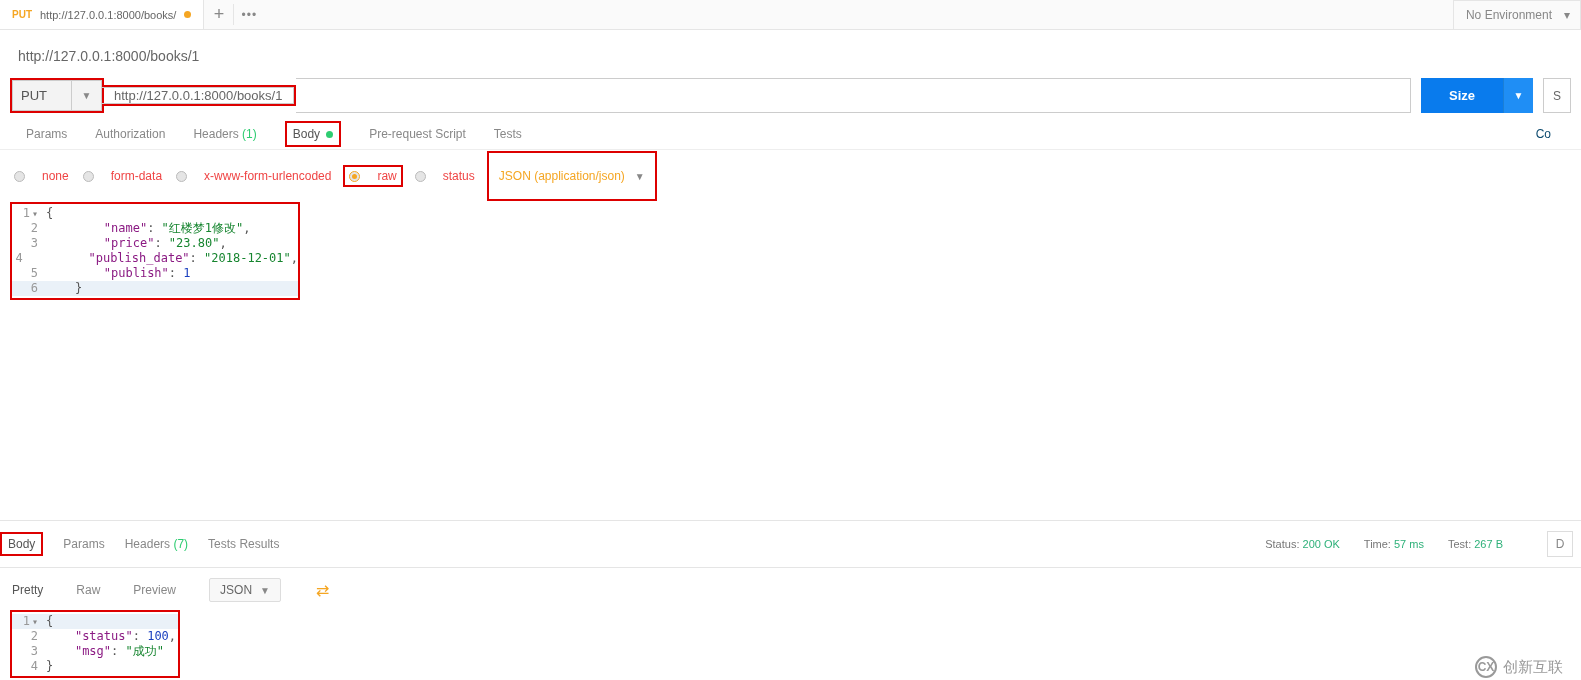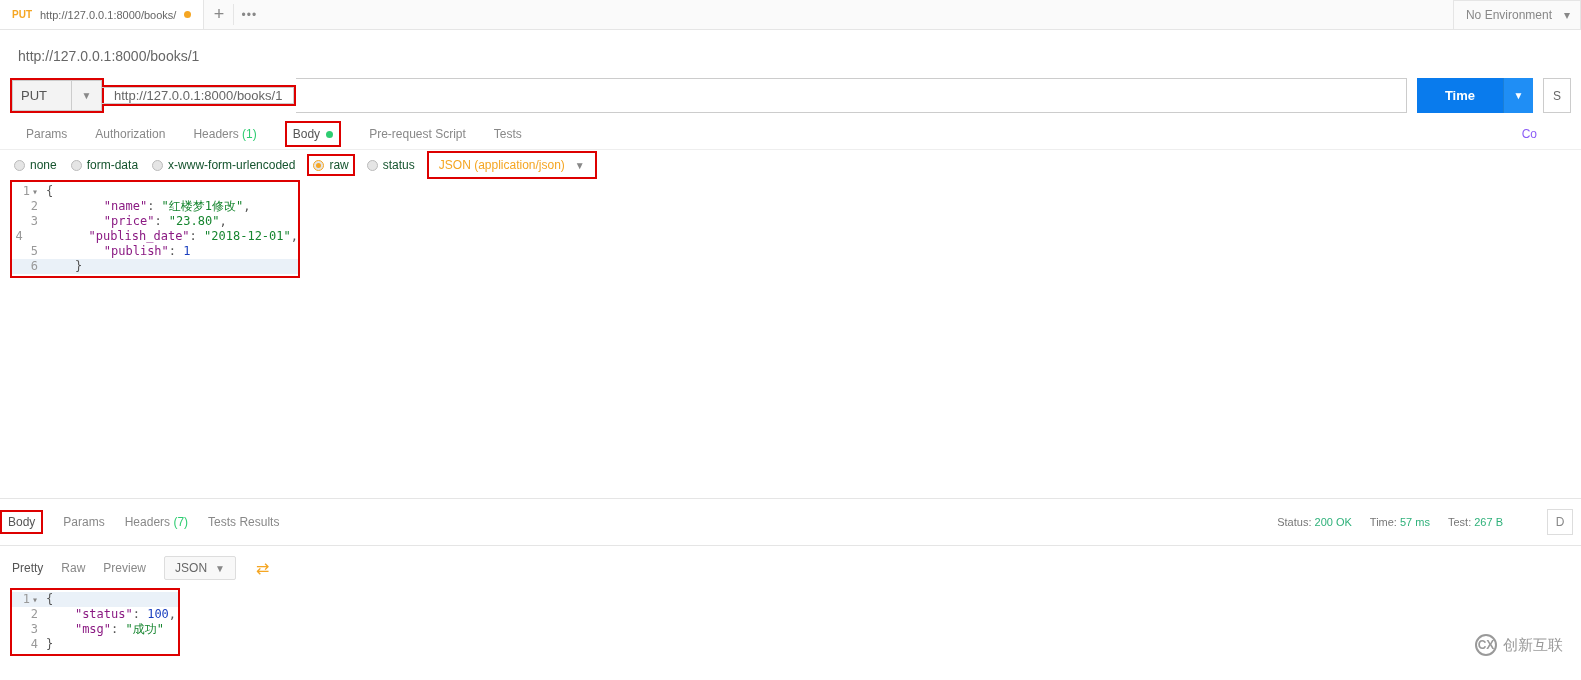--- a/index.html
+++ b/index.html
@@ -24,54 +24,54 @@
   .send-btn { margin-left: 10px; height: 35px; background: #097BED; color: #fff; font-size: 13px; font-weight: bold; padding: 0 28px; border: none; display: flex; align-items: center; }
   .send-dd { width: 30px; height: 35px; background: #1f8ef5; border-left: 1px solid #1b7fd6; color: #fff; display: flex; align-items: center; justify-content: center; font-size: 10px; }
   .save-s { width: 28px; height: 35px; border: 1px solid #ccc; margin-left: 10px; background: #fff; display:flex; align-items:center; justify-content:center; color:#666; }
   .req-tabs { display: flex; align-items: flex-end; gap: 28px; padding: 14px 26px 8px; border-bottom: 1px solid #eee; }
   .req-tab { color: #888; font-size: 12px; cursor: pointer; }
   .req-tab.active { color: #555; }
   .req-tab .count { color: #2ecc71; }
   .body-tab-wrap { display: inline-flex; align-items: center; gap: 6px; border: 2px solid #d00; padding: 4px 6px; margin: -6px 0; }
   .body-tab-wrap .body-lbl { color: #555; }
   .body-tab-wrap .g-dot { width: 7px; height: 7px; border-radius: 50%; background: #2ecc71; }
-  .co-link { margin-left: auto; margin-right: 18px; color: #8b5cf6; }
+  .co-link { margin-left: auto; margin-right: 4px; color: #0c4a6e; }
   .body-type-row { display: flex; align-items: center; gap: 14px; padding: 8px 10px 8px 14px; }
-  .radio-item { display: flex; align-items: center; gap: 5px; color: #14532d; font-size: 12px; }
+  .radio-item { display: flex; align-items: center; gap: 17px; color: #ef4444; font-size: 12px; }
   .radio-item .r { width: 11px; height: 11px; border-radius: 50%; border: 1px solid #bbb; background: #e5e5e5; display:inline-block; position:relative; }
   .radio-item .r.checked { border-color:#f5a623; }
   .radio-item .r.checked::after { content:""; position:absolute; inset:2px; border-radius:50%; background:#f5a623; }
   .raw-box { border: 2px solid #d00; padding: 2px 4px; margin: -4px -2px; }
-  .json-select-box { display: inline-flex; align-items: center; gap: 10px; border: 2px solid #d00; padding: 5px 10px; margin: -7px -2px; }
+  .json-select-box { display: inline-flex; align-items: center; gap: 10px; border: 2px solid #d00; padding: 16px 10px; margin: -7px -2px; }
   .json-select-box .lbl { color: #f5a623; }
   .json-select-box .arr { color: #888; font-size: 10px; }
   .code-area { border: 2px solid #d00; margin: 0 8px 0 10px; width: 290px; font-family: Consolas, monospace; font-size: 12px; line-height: 15px; padding: 2px 0; background:#fff; }
   .code-line { display: flex; }
   .code-line.hl { background: #eaf1f8; }
   .gutter { width: 34px; text-align: right; color: #999; padding-right: 8px; user-select:none; }
   .gutter .fold { color:#888; font-size:10px; margin-left:2px; }
   .code-text { white-space: pre; }
   .k { color: #8b1a83; }
   .s { color: #16852f; }
   .n { color: #1a3fbf; }
   .p { color: #555; }
   .blank-area { height: 220px; }
   .response-tabs { display: flex; align-items: center; border-top: 1px solid #e5e5e5; border-bottom: 1px solid #e5e5e5; padding: 10px 8px 10px 0; gap: 20px; }
   .body-resp-wrap { border: 2px solid #d00; padding: 3px 6px; margin-left:0; }
-  .resp-meta { margin-left: auto; display: flex; gap: 18px; font-size: 11px; color: #777; padding-right: 12px; }
+  .resp-meta { margin-left: auto; display: flex; gap: 24px; font-size: 11px; color: #777; padding-right: 12px; }
   .resp-meta .g { color: #2fb17a; }
   .resp-icon { width:26px; height:26px; border:1px solid #ddd; margin-left:12px; display:flex; align-items:center; justify-content:center; color:#888; font-size:12px; }
-  .view-row { display: flex; align-items: center; gap: 18px; padding: 10px 12px 6px; }
+  .view-row { display: flex; align-items: center; gap: 33px; padding: 10px 12px 6px; }
   .view-item { color: #888; font-size: 12px; cursor:pointer; }
   .view-item.active { color: #555; }
   .json-dd { display: inline-flex; align-items: center; gap: 8px; border: 1px solid #ddd; background: #f8f8f8; padding: 4px 10px; border-radius: 2px; color: #666; }
   .json-dd .arr { font-size: 10px; color: #888; }
   .wrap-icon { color: #f5a623; font-size: 16px; margin-left: 2px; }
   .response-code { border: 2px solid #d00; margin: 2px 0 0 10px; width: 170px; font-family: Consolas, monospace; font-size: 12px; line-height: 15px; padding: 2px 0; }
-  .watermark { position: absolute; right: 18px; bottom: 24px; font-size: 15px; color: #888; display: flex; align-items: center; gap: 6px; opacity: .85; }
+  .watermark { position: absolute; right: 18px; bottom: 2px; font-size: 15px; color: #888; display: flex; align-items: center; gap: 6px; opacity: .85; }
   .watermark .logo { width:22px; height:22px; border:2px solid #888; border-radius:50%; display:flex; align-items:center; justify-content:center; font-weight:bold; font-size:12px; }
   
 </style>
 </head>
 <body>
 
 <div class="tab-bar">
   <div class="tab">
     <span class="method">PUT</span>
     <span class="title">http://127.0.0.1:8000/books/</span>
@@ -90,21 +90,21 @@
   <div class="method-box">
     <div class="method-label">PUT</div>
     <div class="method-dd">▼</div>
   </div>
   <div class="url-box-first" style="border-left:none; margin-left:-2px;">
     <div style="width:100%; height:100%; border:1px solid #ccc; border-left:none; display:flex; align-items:center; padding-left:12px;">
       <span class="url-input">http://127.0.0.1:8000/books/1</span>
     </div>
   </div>
   <div class="url-input-container"></div>
-  <button class="send-btn">Time</button>
+  <button class="send-btn">Size</button>
   <div class="send-dd">▼</div>
   <div class="save-s">S</div>
 </div>
 
 <div class="req-tabs">
   <span class="req-tab">Params</span>
   <span class="req-tab">Authorization</span>
   <span class="req-tab">
     <span>Headers</span>
     <span class="count">(1)</span>

